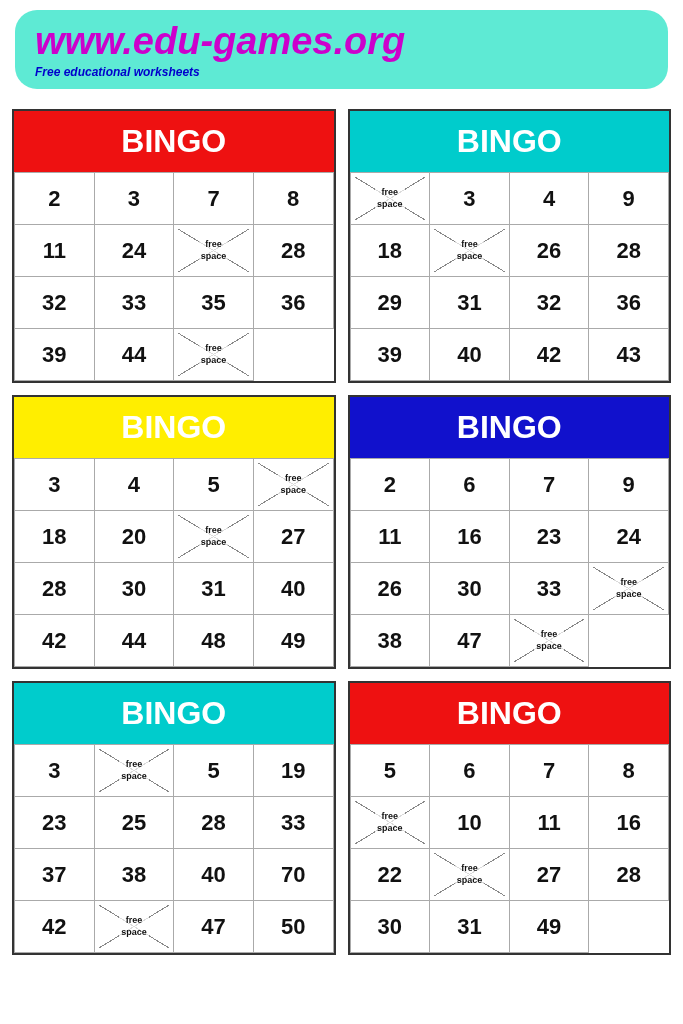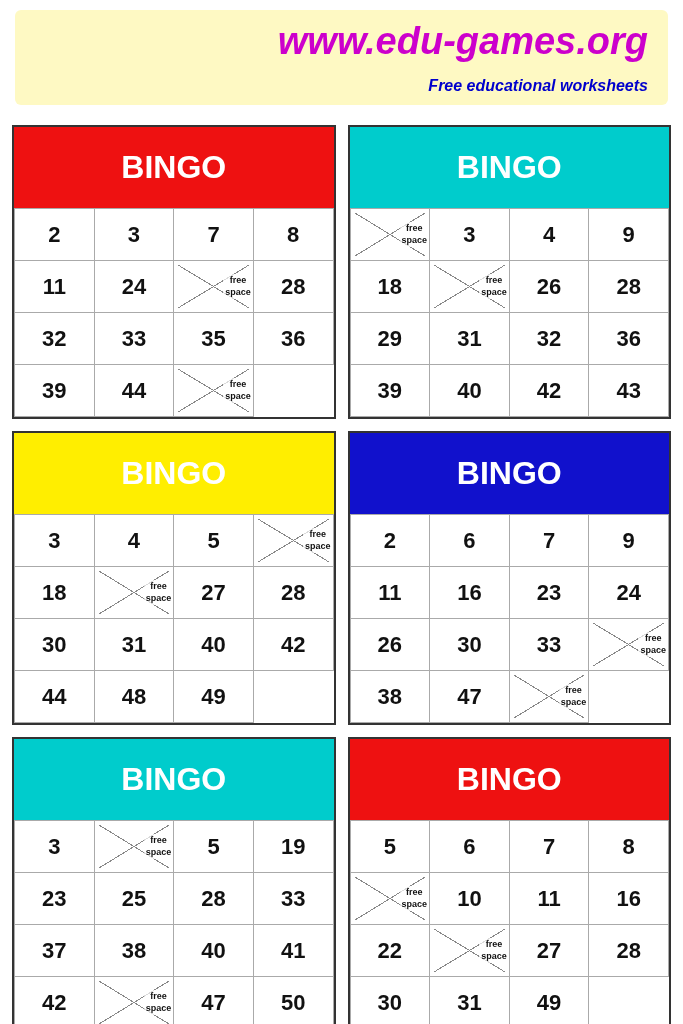--- a/index.html
+++ b/index.html
@@ -4,57 +4,57 @@
   <style>
     * { margin: 0; padding: 0; box-sizing: border-box; }
     body {
       width: 683px;
       min-height: 1024px;
       background: white;
       font-family: Arial, sans-serif;
     }
 
     .header {
-      background: #fef9c3;
-      border-radius: 6px;
+      background: #5eead4;
+      border-radius: 22px;
       margin: 10px 15px;
       padding: 10px 20px;
-      text-align: right;
+      text-align: left;
     }
     .header-title {
       font-size: 38px;
       font-weight: bold;
       color: #cc00cc;
       font-style: italic;
     }
     .header-subtitle {
-      font-size: 16px;
+      font-size: 12px;
       color: #0000cc;
       font-style: italic;
       font-weight: bold;
-      margin-top: 14px;
+      margin-top: 2px;
     }
 
     .cards-container {
       display: grid;
       grid-template-columns: 1fr 1fr;
       gap: 12px;
       padding: 10px 12px;
     }
 
     .bingo-card {
       border: 2px solid #333;
     }
 
     .bingo-header {
       text-align: center;
       font-size: 32px;
       font-weight: bold;
       color: white;
-      padding: 22px 0;
+      padding: 12px 0;
     }
 
     .bingo-header.red { background: #ee1111; }
     .bingo-header.cyan { background: #00cccc; }
     .bingo-header.yellow { background: #ffee00; color: white; }
     .bingo-header.blue { background: #1111cc; }
 
     .bingo-grid {
       display: grid;
       grid-template-columns: repeat(4, 1fr);
@@ -74,21 +74,21 @@
       color: #111;
       position: relative;
     }
 
     .free-space-wrapper {
       position: relative;
       width: 100%;
       height: 100%;
       display: flex;
       align-items: center;
-      justify-content: flex-end;
+      justify-content: center;
     }
 
     .free-space-wrapper::before {
       content: '';
       position: absolute;
       top: 4px; left: 4px; right: 4px; bottom: 4px;
       background: 
         linear-gradient(to bottom right, transparent calc(50% - 0.5px), #888 calc(50% - 0.5px), #888 calc(50% + 0.5px), transparent calc(50% + 0.5px)),
         linear-gradient(to top right, transparent calc(50% - 0.5px), #888 calc(50% - 0.5px), #888 calc(50% + 0.5px), transparent calc(50% + 0.5px));
     }
@@ -180,20 +180,21 @@
         <div class="bingo-cell">3</div>
         <div class="bingo-cell">4</div>
         <div class="bingo-cell">5</div>
         <div class="bingo-cell">
           <div class="free-space-wrapper">
             <div class="free-space-text" style="white-space: pre;">free
 space</div>
           </div>
         </div>
         <div class="bingo-cell">18</div>
+        <div class="bingo-cell">20</div>
         <div class="bingo-cell">
           <div class="free-space-wrapper">
             <div class="free-space-text" style="white-space: pre;">free
 space</div>
           </div>
         </div>
         <div class="bingo-cell">27</div>
         <div class="bingo-cell">28</div>
         <div class="bingo-cell">30</div>
         <div class="bingo-cell">31</div>
@@ -246,21 +247,21 @@
         </div>
         <div class="bingo-cell">5</div>
         <div class="bingo-cell">19</div>
         <div class="bingo-cell">23</div>
         <div class="bingo-cell">25</div>
         <div class="bingo-cell">28</div>
         <div class="bingo-cell">33</div>
         <div class="bingo-cell">37</div>
         <div class="bingo-cell">38</div>
         <div class="bingo-cell">40</div>
-        <div class="bingo-cell">41</div>
+        <div class="bingo-cell">70</div>
         <div class="bingo-cell">42</div>
         <div class="bingo-cell">
           <div class="free-space-wrapper">
             <div class="free-space-text" style="white-space: pre;">free
 space</div>
           </div>
         </div>
         <div class="bingo-cell">47</div>
         <div class="bingo-cell">50</div>
       </div>

